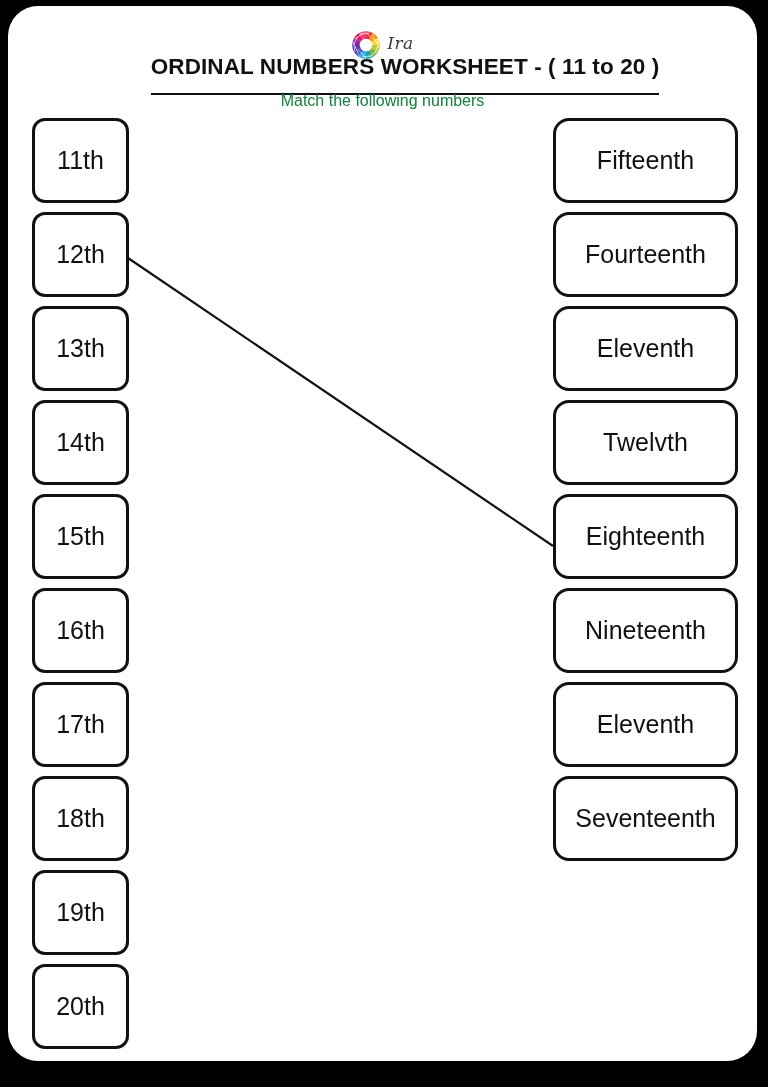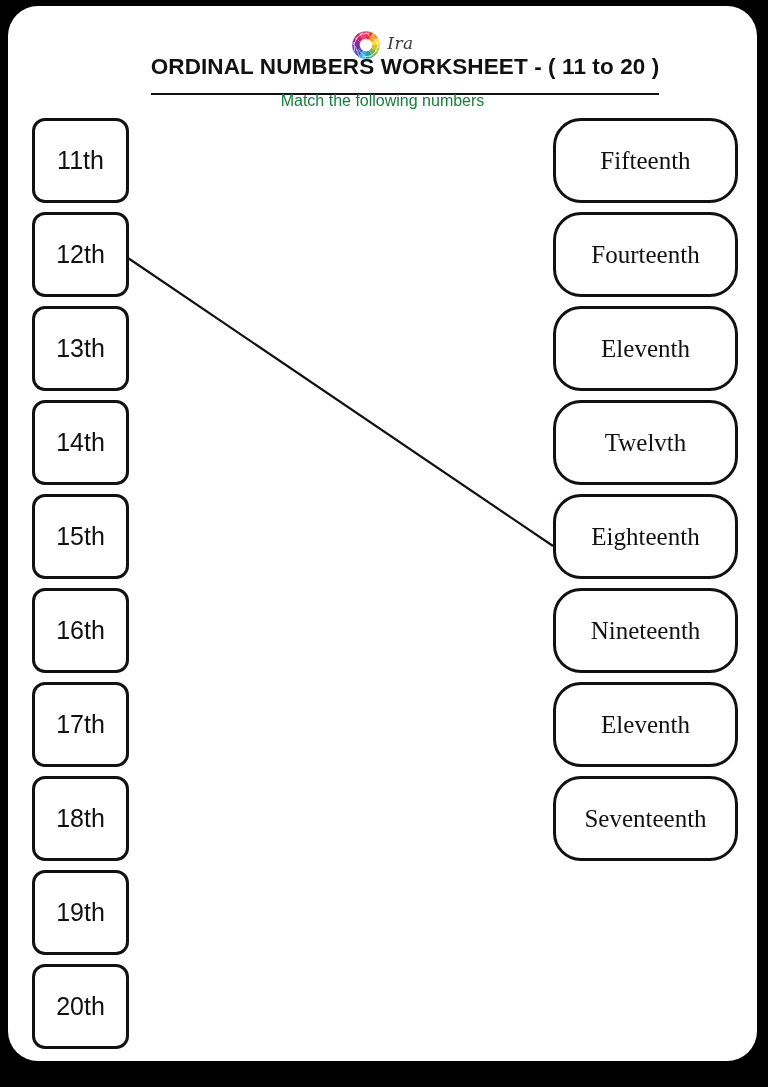--- a/index.html
+++ b/index.html
@@ -100,22 +100,21 @@
     color: #111111;
     position: relative;
     z-index: 2;
   }
   .col-left .card {
     font-size: 25px;
     border-radius: 13px;
   }
   .col-right .card {
     font-size: 25px;
-    border-radius: 28px;
-    font-family: Liberation Serif, serif;
+    border-radius: 16px;
   }
 
   
   .match-layer {
     position: absolute;
     left: 0;
     top: 0;
     width: 749px;
     height: 1055px;
     pointer-events: none;

